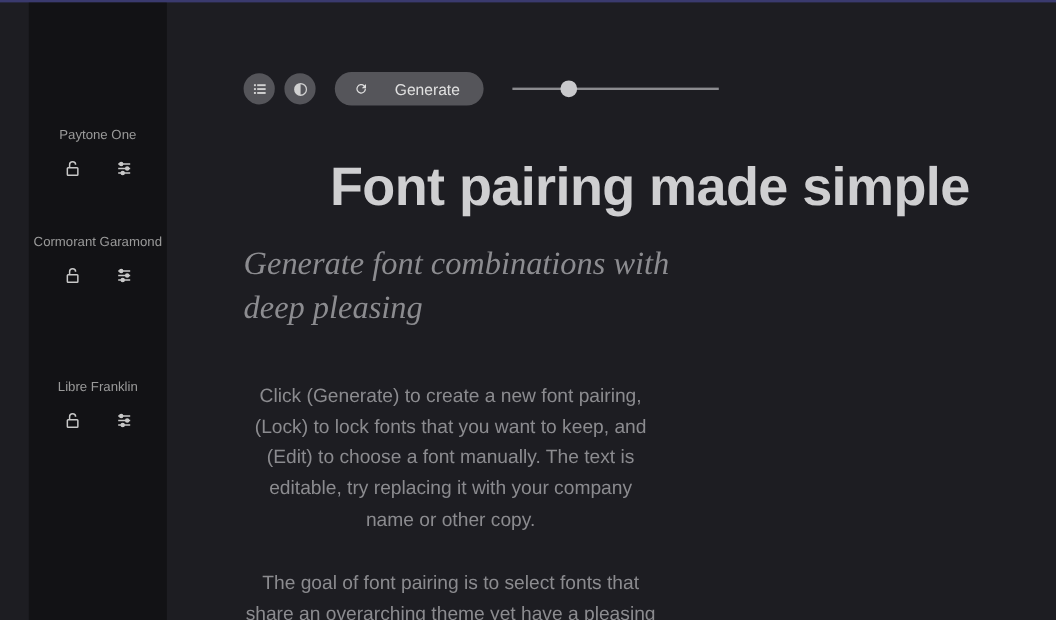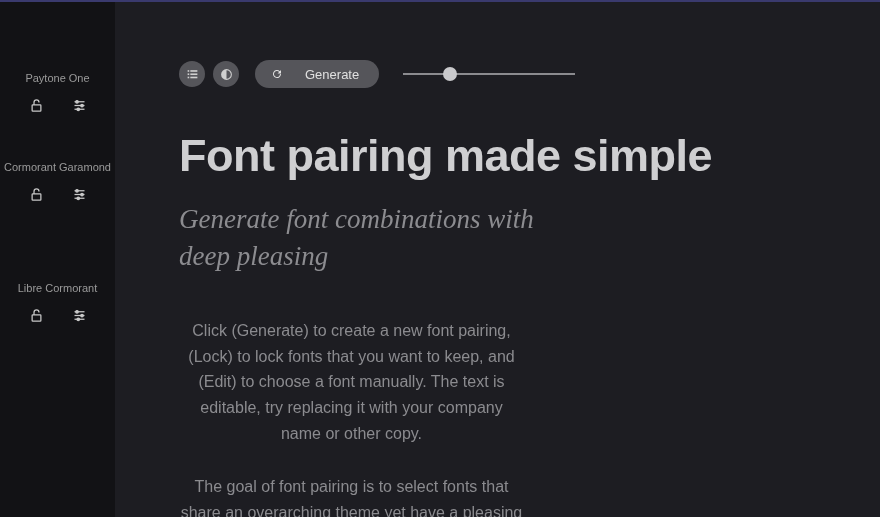--- a/index.html
+++ b/index.html
@@ -6,24 +6,25 @@
   html, body { width: 880px; height: 517px; overflow: hidden; }
   body {
     background: #1d1d22;
     font-family: -apple-system, BlinkMacSystemFont, "Segoe UI", sans-serif;
     display: flex;
     border-top: 2px solid #3a3a6e;
   }
   .sidebar {
     width: 115px;
     background: #121215;
-    padding-top: 70px;
+    padding-top: 105px;
     display: flex;
     flex-direction: column;
     align-items: flex-start;
+    margin-left: 24px;
   }
   .font-block {
     width: 100%;
     text-align: center;
     margin-bottom: 48px;
   }
   .font-block.spacer-large { margin-bottom: 80px; }
   .font-name {
     color: #9a9a9a;
     font-size: 11px;
@@ -108,20 +109,21 @@
   }
 
   .headline {
     font-size: 45px;
     font-weight: 900;
     color: #cfcfd1;
     letter-spacing: -0.5px;
     margin-bottom: 22px;
     line-height: 1.05;
     font-family: "Arial Black", Impact, sans-serif;
+    text-align: center;
   }
   .subhead {
     font-family: Georgia, "Times New Roman", serif;
     font-style: italic;
     font-size: 27px;
     color: #8c8c90;
     line-height: 1.35;
     max-width: 400px;
     margin-bottom: 44px;
     font-weight: 500;
@@ -179,21 +181,21 @@
             <line x1="4" y1="18" x2="20" y2="18"></line>
             <circle cx="8" cy="6" r="2" fill="currentColor"></circle>
             <circle cx="16" cy="12" r="2" fill="currentColor"></circle>
             <circle cx="10" cy="18" r="2" fill="currentColor"></circle>
           </svg>
       </span>
     </div>
   </div>
 
   <div class="font-block">
-    <div class="font-name">Libre Cormorant</div>
+    <div class="font-name">Libre Franklin</div>
     <div class="font-controls">
       <span class="icon-btn">
         <svg viewBox="0 0 24 24" fill="none" stroke="currentColor" stroke-width="2">
             <rect x="5" y="11" width="14" height="10" rx="1"></rect>
             <path d="M8 11V7a4 4 0 0 1 8 0"></path>
           </svg>
       </span>
       <span class="icon-btn">
         <svg viewBox="0 0 24 24" fill="none" stroke="currentColor" stroke-width="2">
             <line x1="4" y1="6" x2="20" y2="6"></line>

